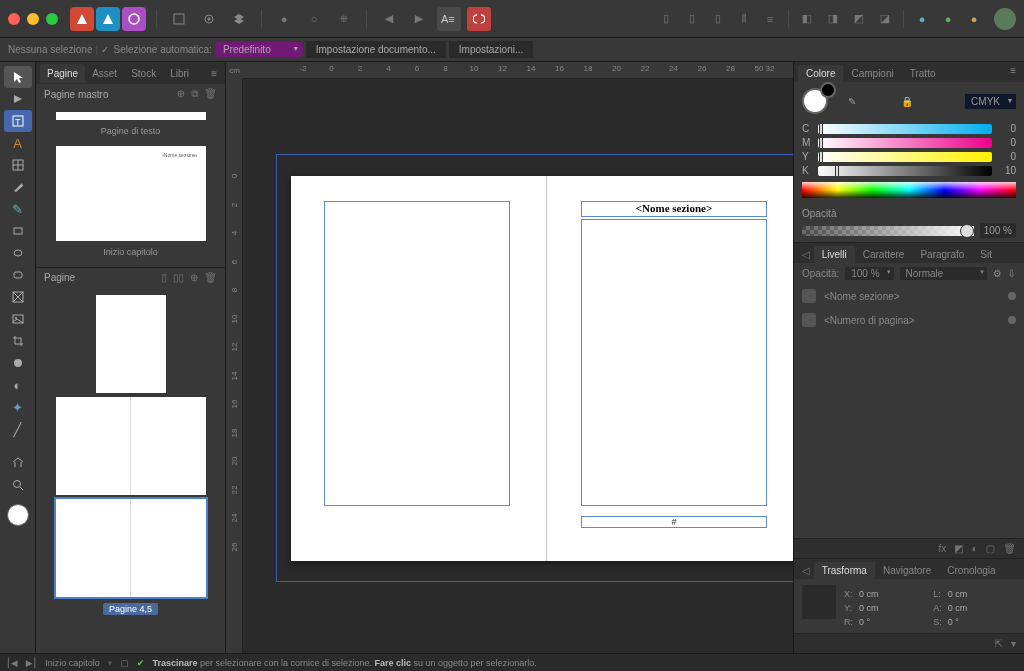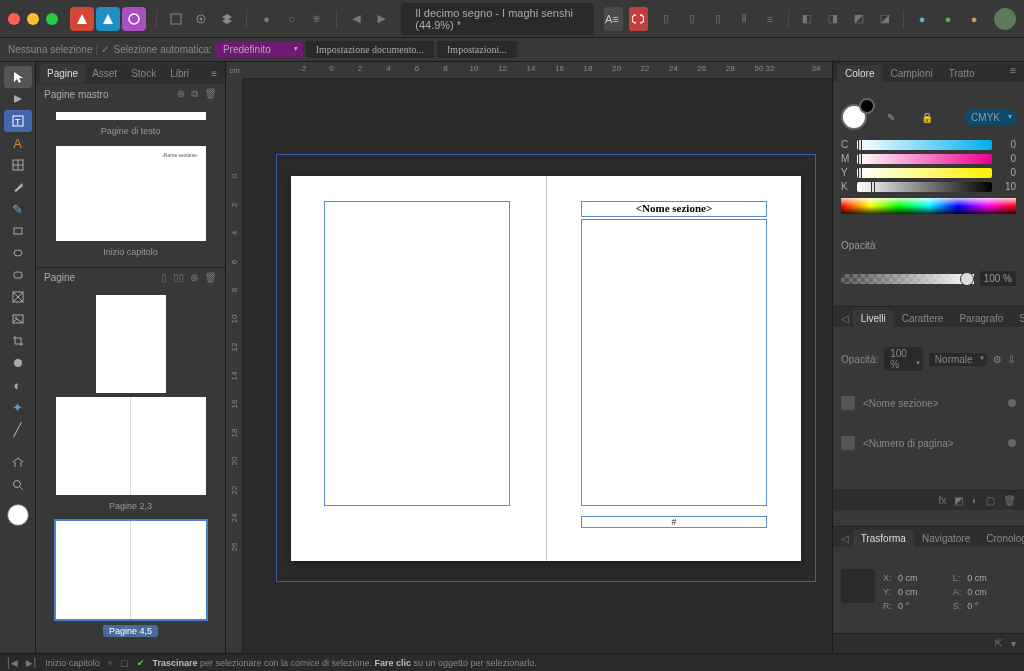--- a/index.html
+++ b/index.html
@@ -19,21 +19,21 @@
 .doc-title { background: #2a2a2a; padding: 4px 14px; border-radius: 4px; color: #aaa; font-size: 11px; margin: 0 4px; }
 .tb-right { margin-left: auto; display: flex; gap: 2px; align-items: center; }
 .avatar { width: 22px; height: 22px; border-radius: 50%; background: #5a7a5a; margin-left: 6px; }
 
 
 .contextbar { height: 24px; background: #383838; display: flex; align-items: center; padding: 0 8px; gap: 3px; font-size: 10px; border-bottom: 1px solid #1a1a1a; }
 .ctx-label { color: #888; }
 .ctx-check { display: flex; align-items: center; gap: 4px; color: #888; }
 .ctx-dd { background: #701a75; padding: 2px 32px 2px 8px; border-radius: 3px; color: #aaa; position: relative; }
 .ctx-dd:after { content: "▾"; position: absolute; right: 5px; font-size: 8px; }
-.ctx-btn { background: #2a2a2a; padding: 3px 10px; border-radius: 0; color: #aaa; font-family: Liberation Serif, serif; }
+.ctx-btn { background: #2a2a2a; padding: 3px 10px; border-radius: 0; color: #aaa; }
 
 
 .main { display: flex; height: 591px; }
 
 
 .toolstrip { width: 36px; background: #383838; display: flex; flex-direction: column; align-items: center; padding-top: 4px; gap: 0px; border-right: 1px solid #1a1a1a; position: relative; z-index: 2; }
 .tool { width: 28px; height: 22px; display: flex; align-items: center; justify-content: center; color: #aaa; cursor: pointer; border-radius: 3px; font-size: 13px; }
 .tool.sel { background: #555; color: #fff; }
 .color-swatch { width: 22px; height: 22px; border-radius: 50%; background: #fff; margin-top: 8px; border: 1px solid #666; }
 
@@ -68,29 +68,29 @@
 .ruler-v .tick { position: absolute; left: 1px; font-size: 8px; color: #888; transform: translateY(-50%) rotate(-90deg); transform-origin: center; width: 15px; text-align: center; }
 .artboard-area { position: absolute; top: 17px; left: 17px; right: 0; bottom: 0; }
 .spread-outline { position: absolute; border: 1px solid #3a5faf; }
 .pages-white { position: absolute; background: #fff; box-shadow: 0 2px 8px rgba(0,0,0,.4); }
 .page-div { position: absolute; top: 0; bottom: 0; width: 1px; background: #ccc; }
 .textframe { position: absolute; border: 1px solid #5a8cd0; background: #fff; }
 .textframe .txt { font-family: "Times New Roman", serif; font-size: 11px; color: #000; text-align: center; padding-top: 0px; font-weight: bold;}
 .pagenum-frame { position: absolute; border: 1px solid #5a8cd0; text-align: center; font-family: "Times New Roman", serif; font-size: 9px; color: #333; }
 
 
-.rightpanel { width: 192px; background: #383838; display: flex; flex-direction: column; border-left: 1px solid #1a1a1a; font-size: 10px; gap: 16px; }
+.rightpanel { width: 231px; background: #383838; display: flex; flex-direction: column; border-left: 1px solid #1a1a1a; font-size: 10px; }
 .rp-tabs { display: flex; padding: 3px 4px 0; gap: 0; background: #2e2e2e; }
 .rp-tab { padding: 3px 8px; color: #888; cursor: pointer; }
 .rp-tab.active { background: #383838; color: #ddd; }
 .color-area { padding: 6px 8px; }
 .color-wells { display: flex; align-items: center; gap: 4px; }
 .well { width: 26px; height: 26px; border-radius: 50%; background: #fff; border: 2px solid #666; }
 .well.sm { width: 16px; height: 16px; background: #000; position: relative; }
-.cmyk-dd { margin-left: auto; background: #0c4a6e; padding: 2px 16px 2px 6px; border-radius: 6px; position: relative; }
+.cmyk-dd { margin-left: auto; background: #0f172a; padding: 2px 16px 2px 6px; border-radius: 0; position: relative; }
 .cmyk-dd:after { content:"▾"; position:absolute; right:4px; font-size:8px; }
 .lock { color: #888; margin-right: 6px;}
 .slider-row { display: flex; align-items: center; gap: 6px; margin: 3px 0; }
 .slider-row .lbl { width: 10px; color: #aaa; }
 .slider-track { flex: 1; height: 10px; border-radius: 2px; position: relative; }
 .slider-thumb { position: absolute; left: 1px; top: -1px; width: 4px; height: 12px; background: #ddd; border: 1px solid #333; border-radius: 1px; }
 .slider-val { width: 18px; text-align: right; color: #aaa; }
 .grad-c { background: linear-gradient(90deg, #fff, #00aeef); }
 .grad-m { background: linear-gradient(90deg, #fff, #ec008c); }
 .grad-y { background: linear-gradient(90deg, #fff, #fff200); }
@@ -172,21 +172,20 @@
         <path d="M2 5 L7 2 L12 5 L7 8 Z M2 9 L7 6 L12 9 L7 12 Z" fill="#888"></path>
       </svg>
     </div>
   <span class="tb-sep"></span>
   <div class="tb-ico">●</div>
   <div class="tb-ico">○</div>
   <div class="tb-ico">⎈</div>
   <span class="tb-sep"></span>
   <div class="tb-ico">◀</div>
   <div class="tb-ico">▶</div>
-  <div class="doc-title">Il decimo segno - I maghi senshi (44.9%) *</div>
   <div class="tb-ico active">
       <svg width="16" height="12">
         <text x="0" y="10" font-size="11" fill="#ccc">A≡</text>
       </svg>
     </div>
   <div class="tb-ico active" style="background:#c04040">
       <svg width="12" height="12">
         <path d="M4 2 A3 3 0 0 0 4 10 M8 2 A3 3 0 0 1 8 10" stroke="#fff" fill="none" stroke-width="1.5"></path>
       </svg>
     </div>
@@ -343,21 +342,20 @@
         <span>⊕</span>
         <span>🗑</span>
       </span>
     </div>
     <div class="thumbs" style="flex:1">
       <div class="thumb-single page-thumb1"></div>
       <div class="spread-thumb">
           <div class="spread-half"></div>
           <div class="spread-half"></div>
         </div>
-      <div class="thumb-label">Pagine 2,3</div>
       <div class="spread-thumb thumb-selected">
           <div class="spread-half"></div>
           <div class="spread-half"></div>
         </div>
       <div class="thumb-label-wrap"><span class="thumb-label sel">Pagine 4,5</span></div>
     </div>
   </div>
 
   <div class="canvas-wrap">
     <div class="ruler-corner">cm</div>

